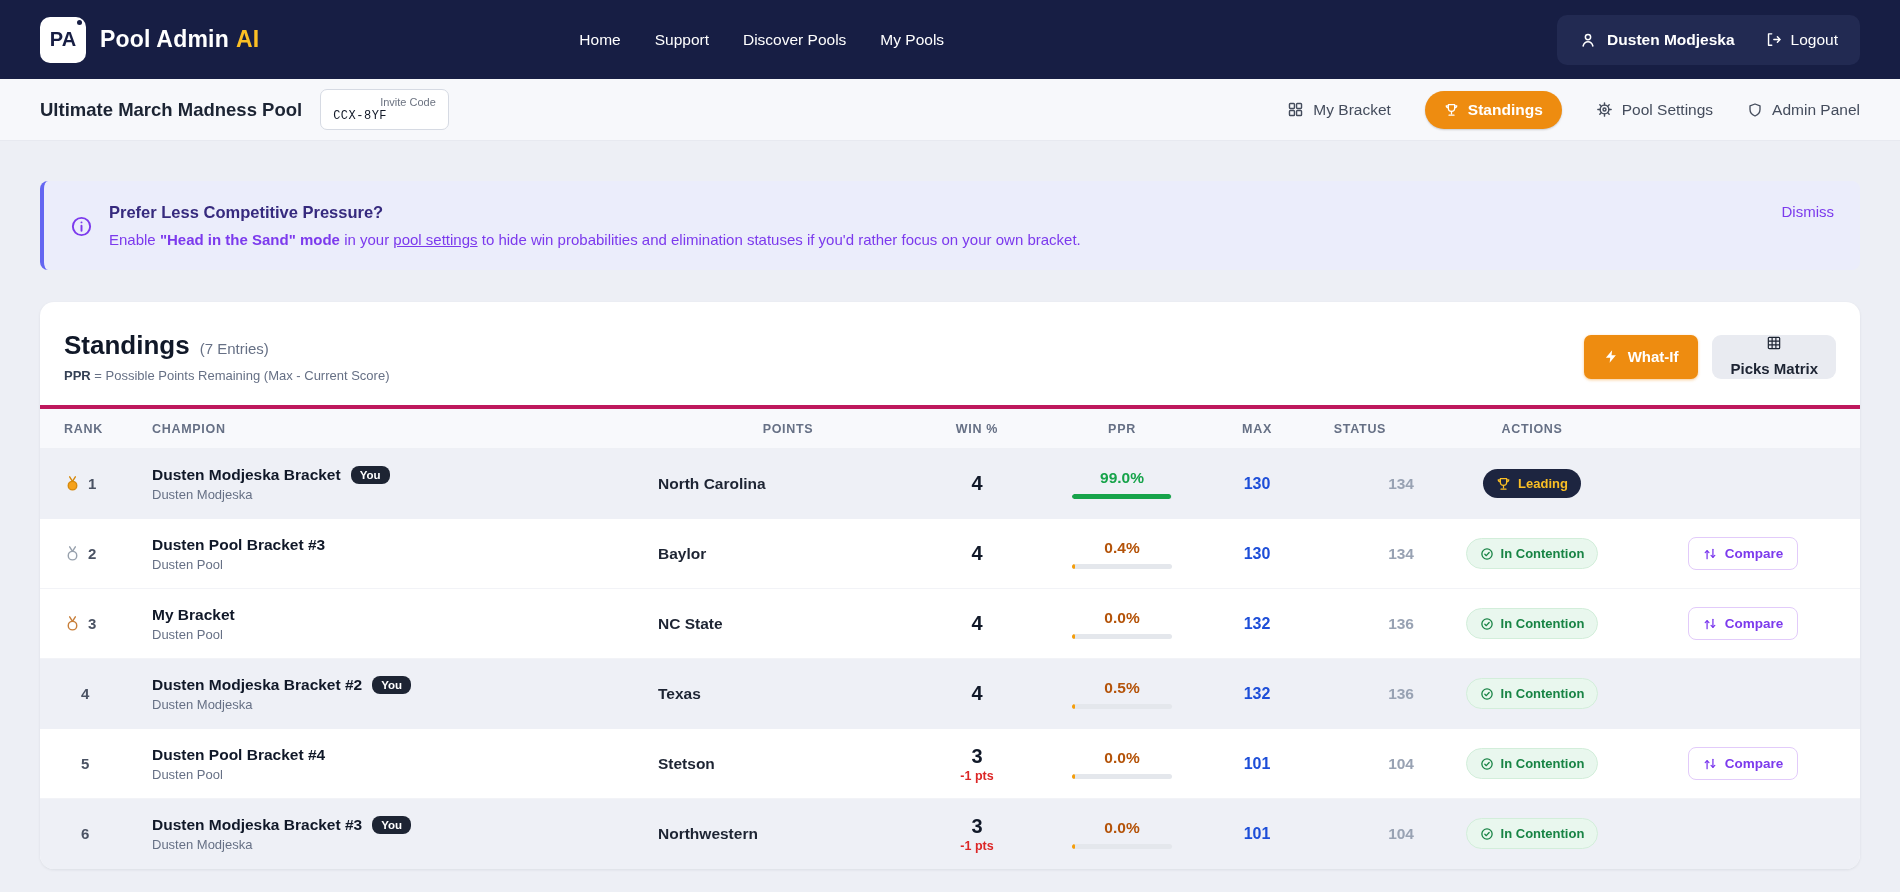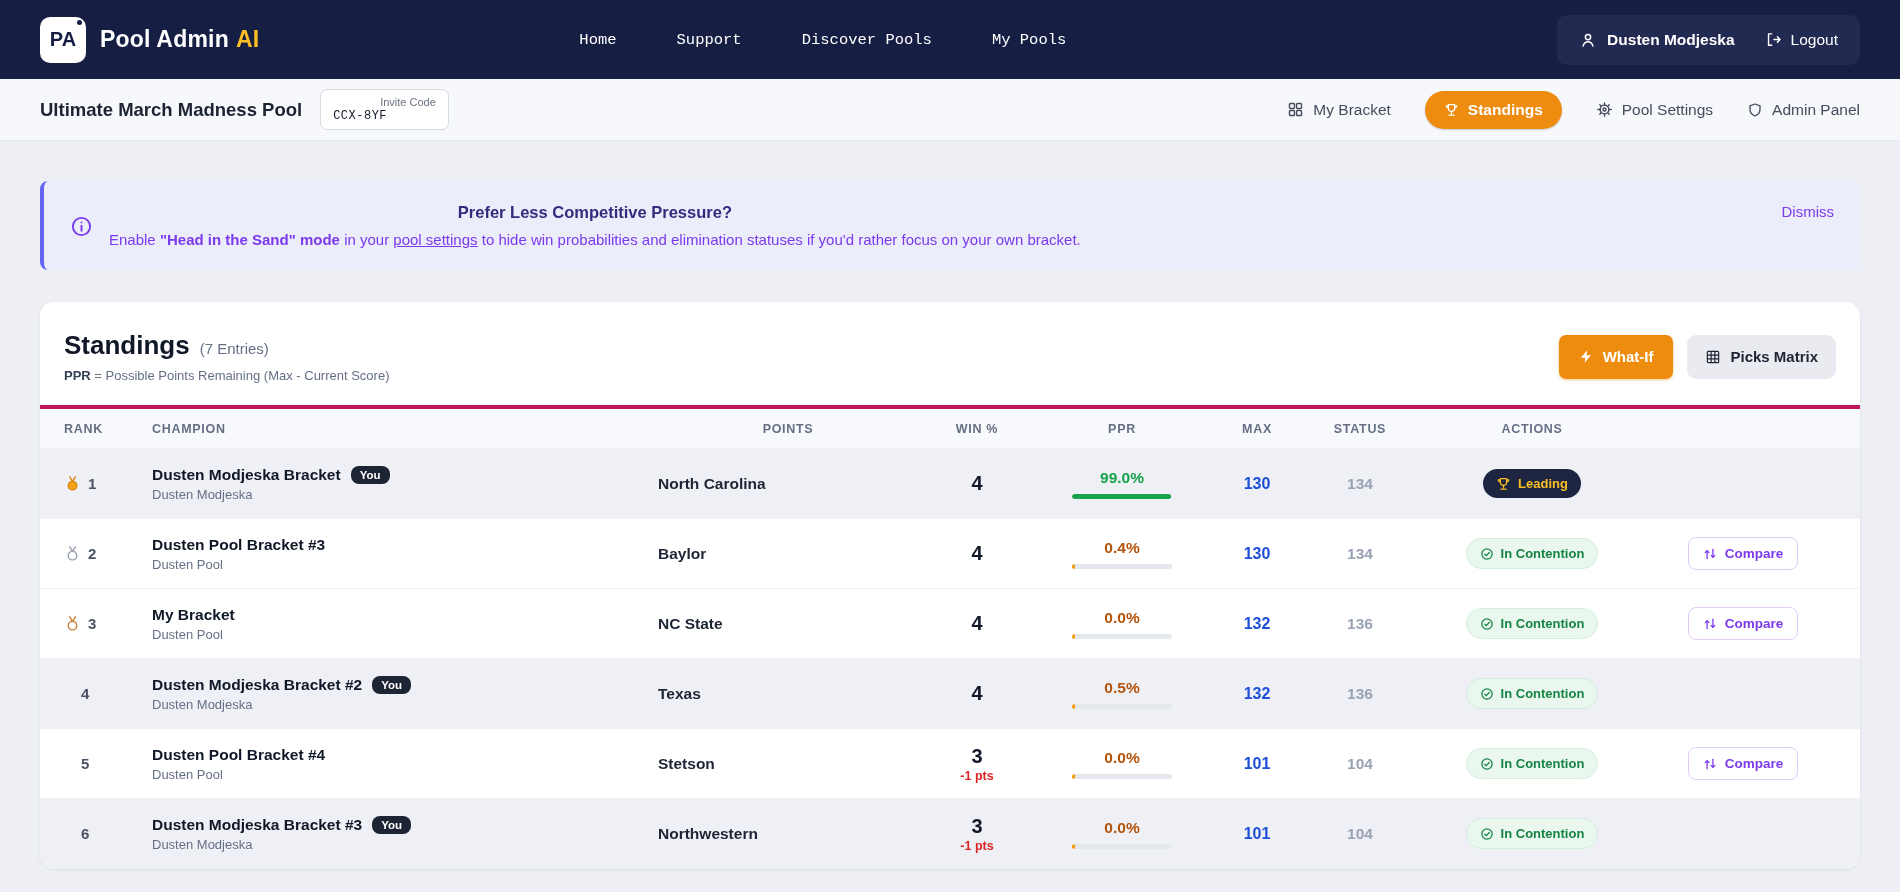--- a/index.html
+++ b/index.html
@@ -12,56 +12,56 @@
   }
   .clickable { cursor: pointer; }
 
   
   .navbar { height: 79px; background: #171e44; display: flex; align-items: center; padding: 0 40px; }
   .brand-wrap { display: flex; align-items: center; }
   .logo { width: 46px; height: 46px; background: #fff; border-radius: 10px; display: flex; align-items: center; justify-content: center; font-weight: 800; font-size: 20px; color: #171e44; position: relative; }
   .logo-dot { position: absolute; top: 3px; right: 4px; width: 5px; height: 5px; border-radius: 50%; background: #171e44; }
   .brand-text { margin-left: 14px; font-size: 23px; font-weight: 700; color: #fff; letter-spacing: .2px; }
   .brand-text .accent { color: #fbbf24; margin-left: 7px; font-weight: 800; }
-  .nav-links { display: flex; gap: 60px; margin-left: 320px; font-family: Liberation Mono, monospace; }
+  .nav-links { display: flex; gap: 34px; margin-left: 320px; }
   .nav-link { color: #ffffff; font-size: 15.5px; font-weight: 500; text-decoration: none; }
   .user-panel { margin-left: auto; background: #222a52; border-radius: 10px; padding: 0 22px; height: 50px; display: flex; align-items: center; gap: 30px; }
   .user-chip { display: flex; align-items: center; gap: 10px; color: #fff; font-size: 15.5px; font-weight: 600; }
   .logout { display: flex; align-items: center; gap: 9px; color: #fff; font-size: 15.5px; font-weight: 500; }
 
   
   .subheader { height: 62px; background: #f7f8fb; border-bottom: 1px solid #e7e9f0; display: flex; align-items: center; padding: 0 40px; }
   .pool-title { font-size: 18.5px; font-weight: 700; color: #1c2433; }
   .invite { margin-left: 18px; background: #fff; border: 1px solid #d6dae3; border-radius: 7px; padding: 5px 12px; line-height: 1.3; }
   .invite-label { font-size: 11px; color: #6b7280; margin-left: 47px; }
   .invite-code { font-size: 12px; font-family: "Liberation Mono", monospace; color: #111827; letter-spacing: .5px; }
   .tabs { margin-left: auto; display: flex; align-items: center; gap: 34px; }
   .tab { display: flex; align-items: center; gap: 9px; color: #444c5c; font-size: 15.5px; font-weight: 500; }
   .tab.active { background: #ee8c10; color: #fff; padding: 10px 19px; border-radius: 999px; font-weight: 600; box-shadow: 0 1px 2px rgba(0,0,0,.18); }
 
   
-  .banner { margin: 40px 40px 0; background: #ebedfb; border-left: 4px solid #6366f1; border-radius: 8px; padding: 22px 26px; position: relative; display: flex; gap: 16px; text-align: center; }
+  .banner { margin: 40px 40px 0; background: #ebedfb; border-left: 4px solid #6366f1; border-radius: 8px; padding: 22px 26px; position: relative; display: flex; gap: 16px; }
   .banner .info { color: #7c3aed; margin-top: 1px; }
   .banner-title { font-size: 16.5px; font-weight: 700; color: #362a7e; }
   .banner-body { margin-top: 9px; font-size: 15px; color: #7c3aed; }
   .banner-body b { font-weight: 700; }
   .banner-body a { color: #7c3aed; text-decoration: underline; }
   .dismiss { position: absolute; top: 22px; right: 26px; font-size: 15px; color: #7c3aed; font-weight: 500; }
 
   
   .card { margin: 32px 40px 0; background: #fff; border-radius: 14px; box-shadow: 0 1px 3px rgba(16,24,40,.08); overflow: hidden; }
   .card-head { display: flex; justify-content: space-between; align-items: center; padding: 28px 24px 22px; }
   .title-line { display: flex; align-items: baseline; gap: 10px; }
   .title-line h2 { font-size: 26px; font-weight: 800; color: #101828; }
   .entries { font-size: 15px; color: #667085; font-weight: 400; }
   .ppr-note { margin-top: 7px; font-size: 13px; color: #667085; }
   .ppr-note b { color: #344054; }
   .head-actions { display: flex; gap: 14px; }
   .btn-whatif { display: flex; align-items: center; gap: 9px; background: #ee8c10; color: #fff; border: none; font-family: inherit; font-size: 15px; font-weight: 700; padding: 0 20px; height: 44px; border-radius: 7px; box-shadow: 0 1px 3px rgba(238,140,16,.45); }
-  .btn-matrix { display: flex; align-items: center; gap: 9px; background: #e9ebf1; color: #1d2433; border: none; font-family: inherit; font-size: 15px; font-weight: 600; padding: 0 18px; height: 44px; border-radius: 9px; }
+  .btn-matrix { display: flex; align-items: center; gap: 9px; background: #e9ebf1; color: #1d2433; border: none; font-family: inherit; font-size: 15px; font-weight: 600; padding: 0 18px; height: 44px; border-radius: 9px; flex-direction: column; }
 
   
   .trow { display: grid; grid-template-columns: 88px 1fr 260px 118px 172px 98px 108px 236px 186px; align-items: center; padding: 0 24px; }
   .thead { height: 44px; background: #f8f9fc; border-top: 4px solid #be185d; border-bottom: 1px solid #eef0f5; color: #667085; font-size: 12.5px; font-weight: 700; letter-spacing: .7px; }
   .c-left { text-align: left; }
   .c-center { text-align: center; }
   .trow.body { height: 70px; background: #fff; border-bottom: 1px solid #f2f3f7; }
   .trow.body.hl { background: #eef0f6; border-bottom: 1px solid #eef0f6; }
 
   .rank { display: flex; align-items: center; gap: 7px; color: #4a5263; font-size: 15px; font-weight: 600; }
@@ -76,21 +76,21 @@
   .pdelta { font-size: 12.5px; color: #dc2626; font-weight: 600; margin-top: 1px; }
   .win { display: flex; flex-direction: column; align-items: center; }
   .wval { font-size: 15.5px; font-weight: 700; }
   .wval.green { color: #16a34a; }
   .wval.amber { color: #b45309; }
   .wbar { width: 100px; height: 5px; border-radius: 3px; background: #e4e7ec; margin-top: 7px; overflow: hidden; }
   .wfill { height: 100%; border-radius: 3px; }
   .wfill.green { background: #16a34a; }
   .wfill.amber { background: #f59e0b; }
   .pprv { text-align: center; font-size: 16px; font-weight: 700; color: #1d4ed8; }
-  .maxv { text-align: center; font-size: 15.5px; font-weight: 600; color: #98a2b3; }
+  .maxv { text-align: right; font-size: 15.5px; font-weight: 600; color: #98a2b3; }
   .statusc { display: flex; justify-content: center; }
   .badge { display: inline-flex; align-items: center; gap: 7px; font-size: 13px; font-weight: 700; padding: 7px 13px; border-radius: 999px; white-space: nowrap; }
   .badge.leading { background: #1d2540; color: #fbbf24; }
   .badge.contention { background: #e9f7ee; color: #178344; border: 1px solid #d2eeda; }
   .actionsc { display: flex; justify-content: center; }
   .compare { display: inline-flex; align-items: center; gap: 8px; background: #fff; border: 1.5px solid #e2cbfa; color: #7c3aed; font-family: inherit; font-size: 13.5px; font-weight: 700; padding: 8px 14px; border-radius: 8px; cursor: pointer; }
   .bicon { display: flex; align-items: center; }
 </style>
 </head>
 <body>

